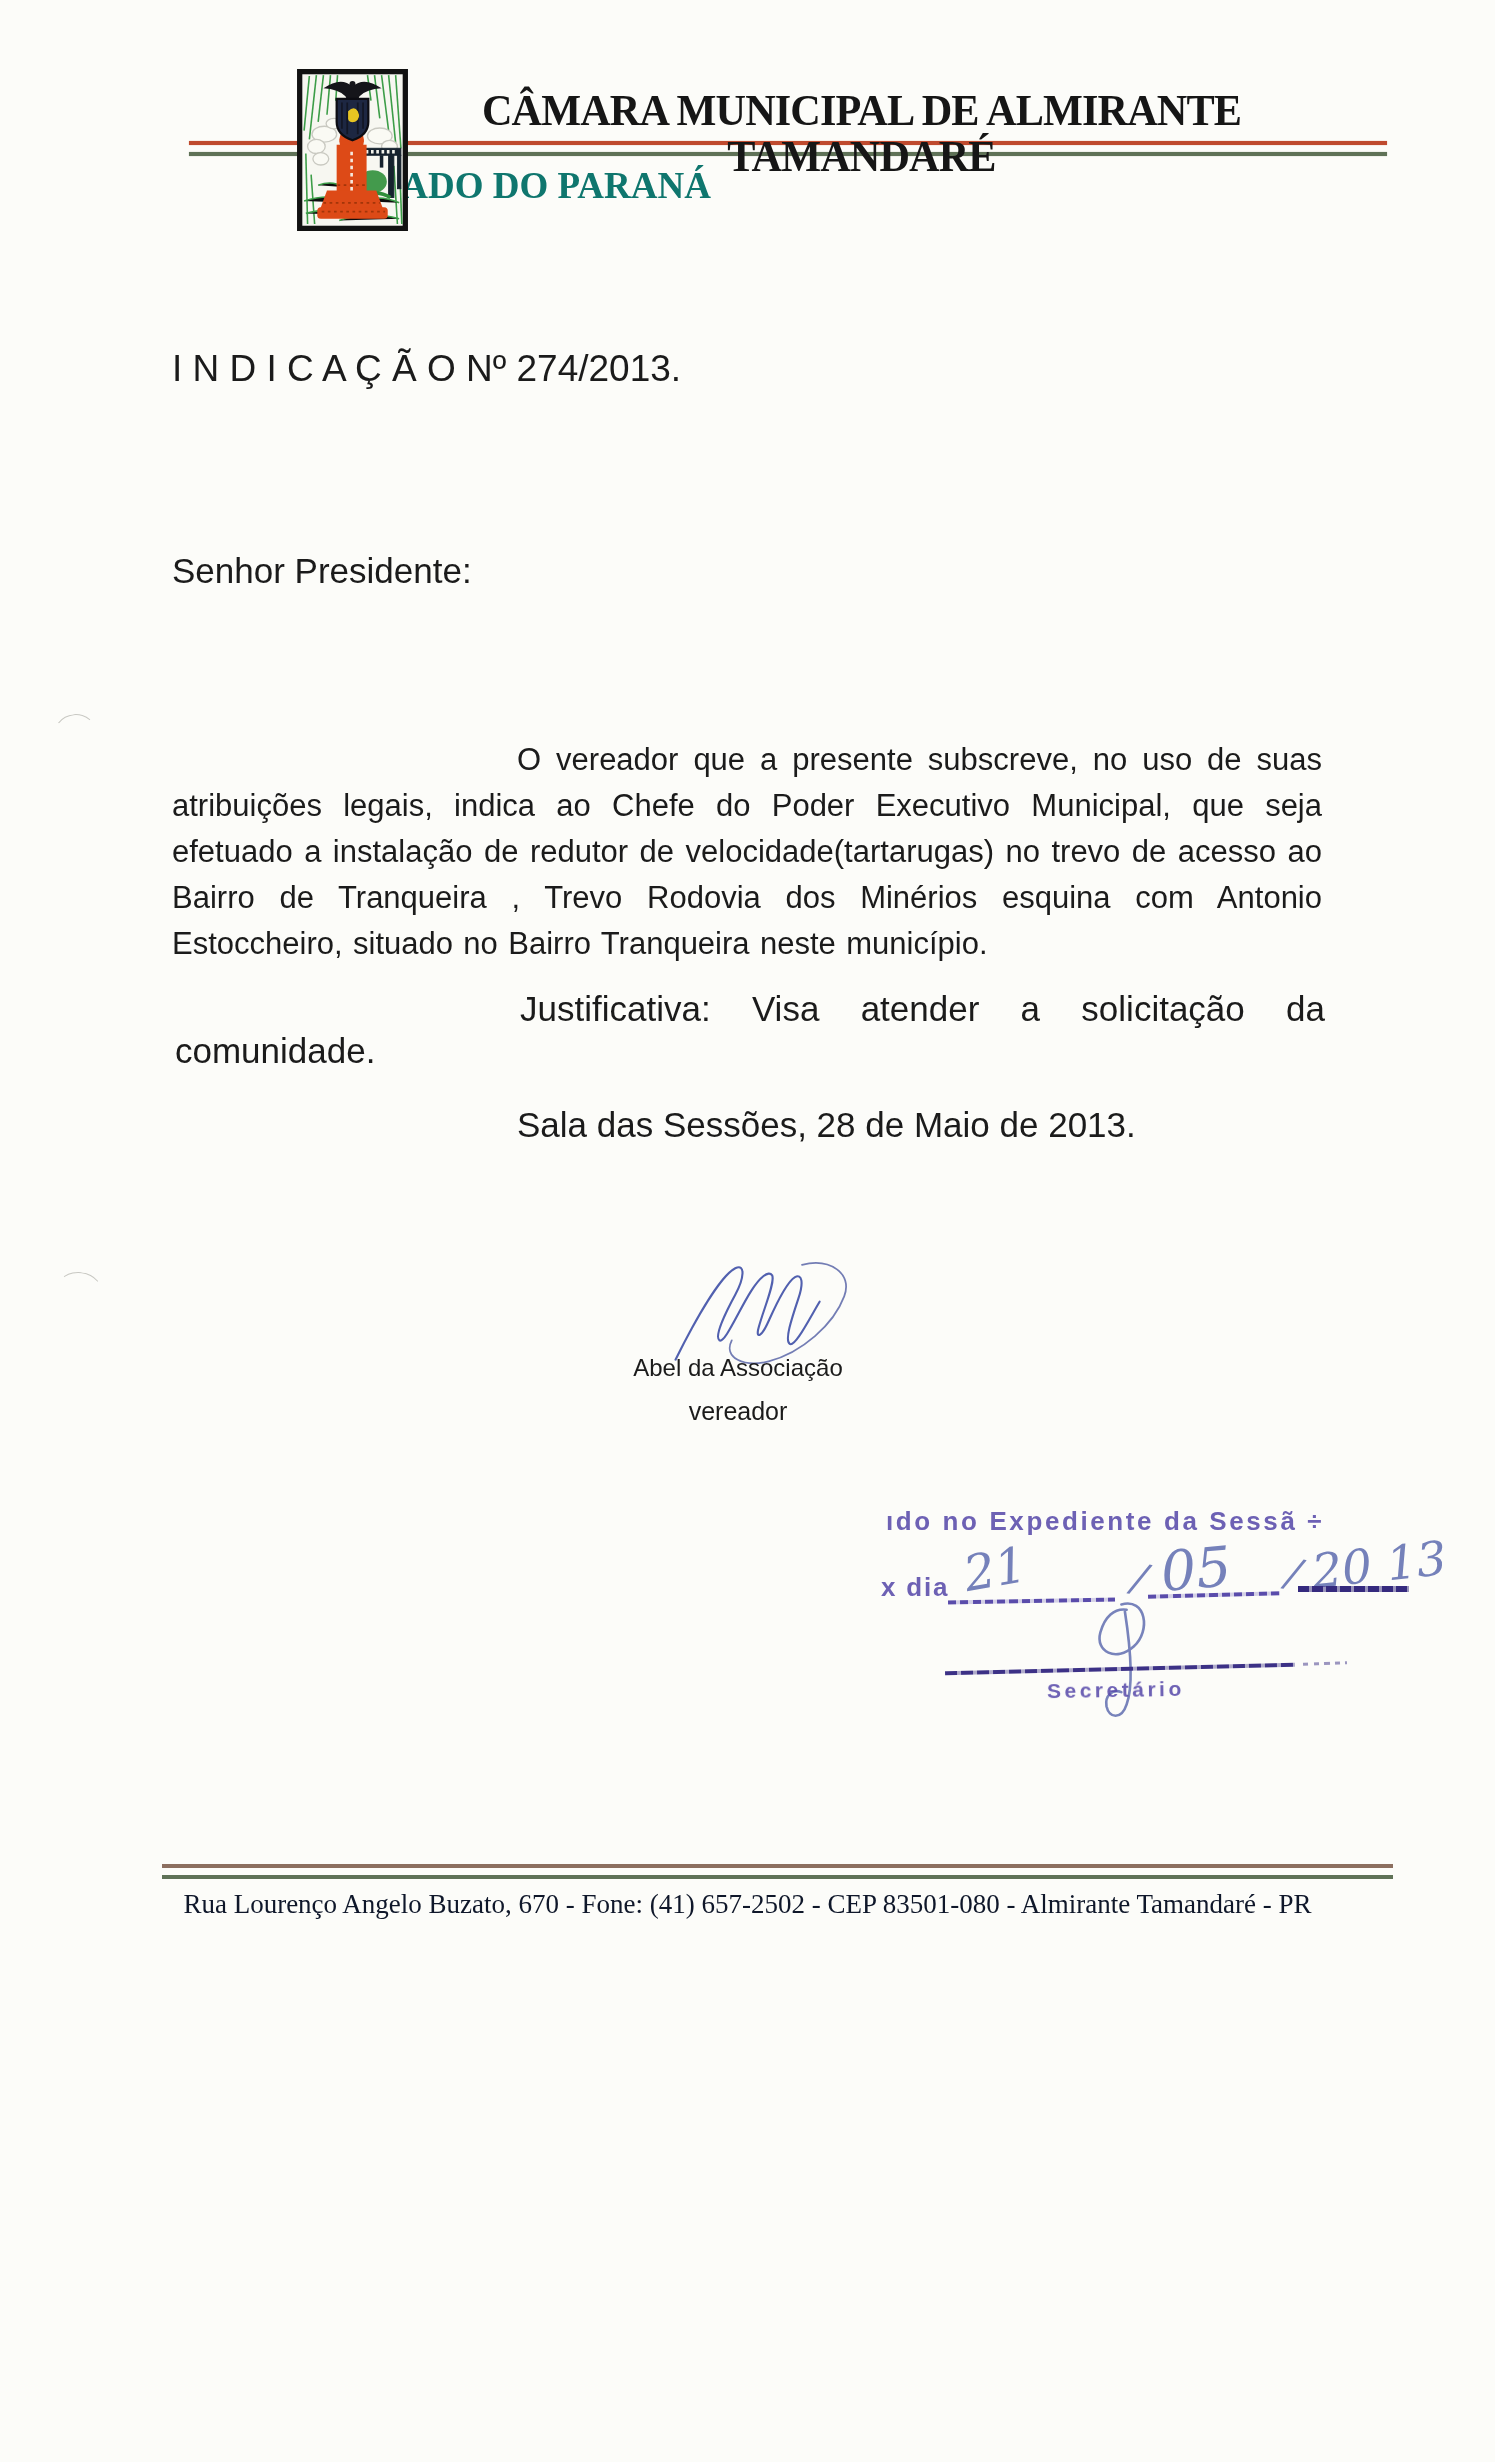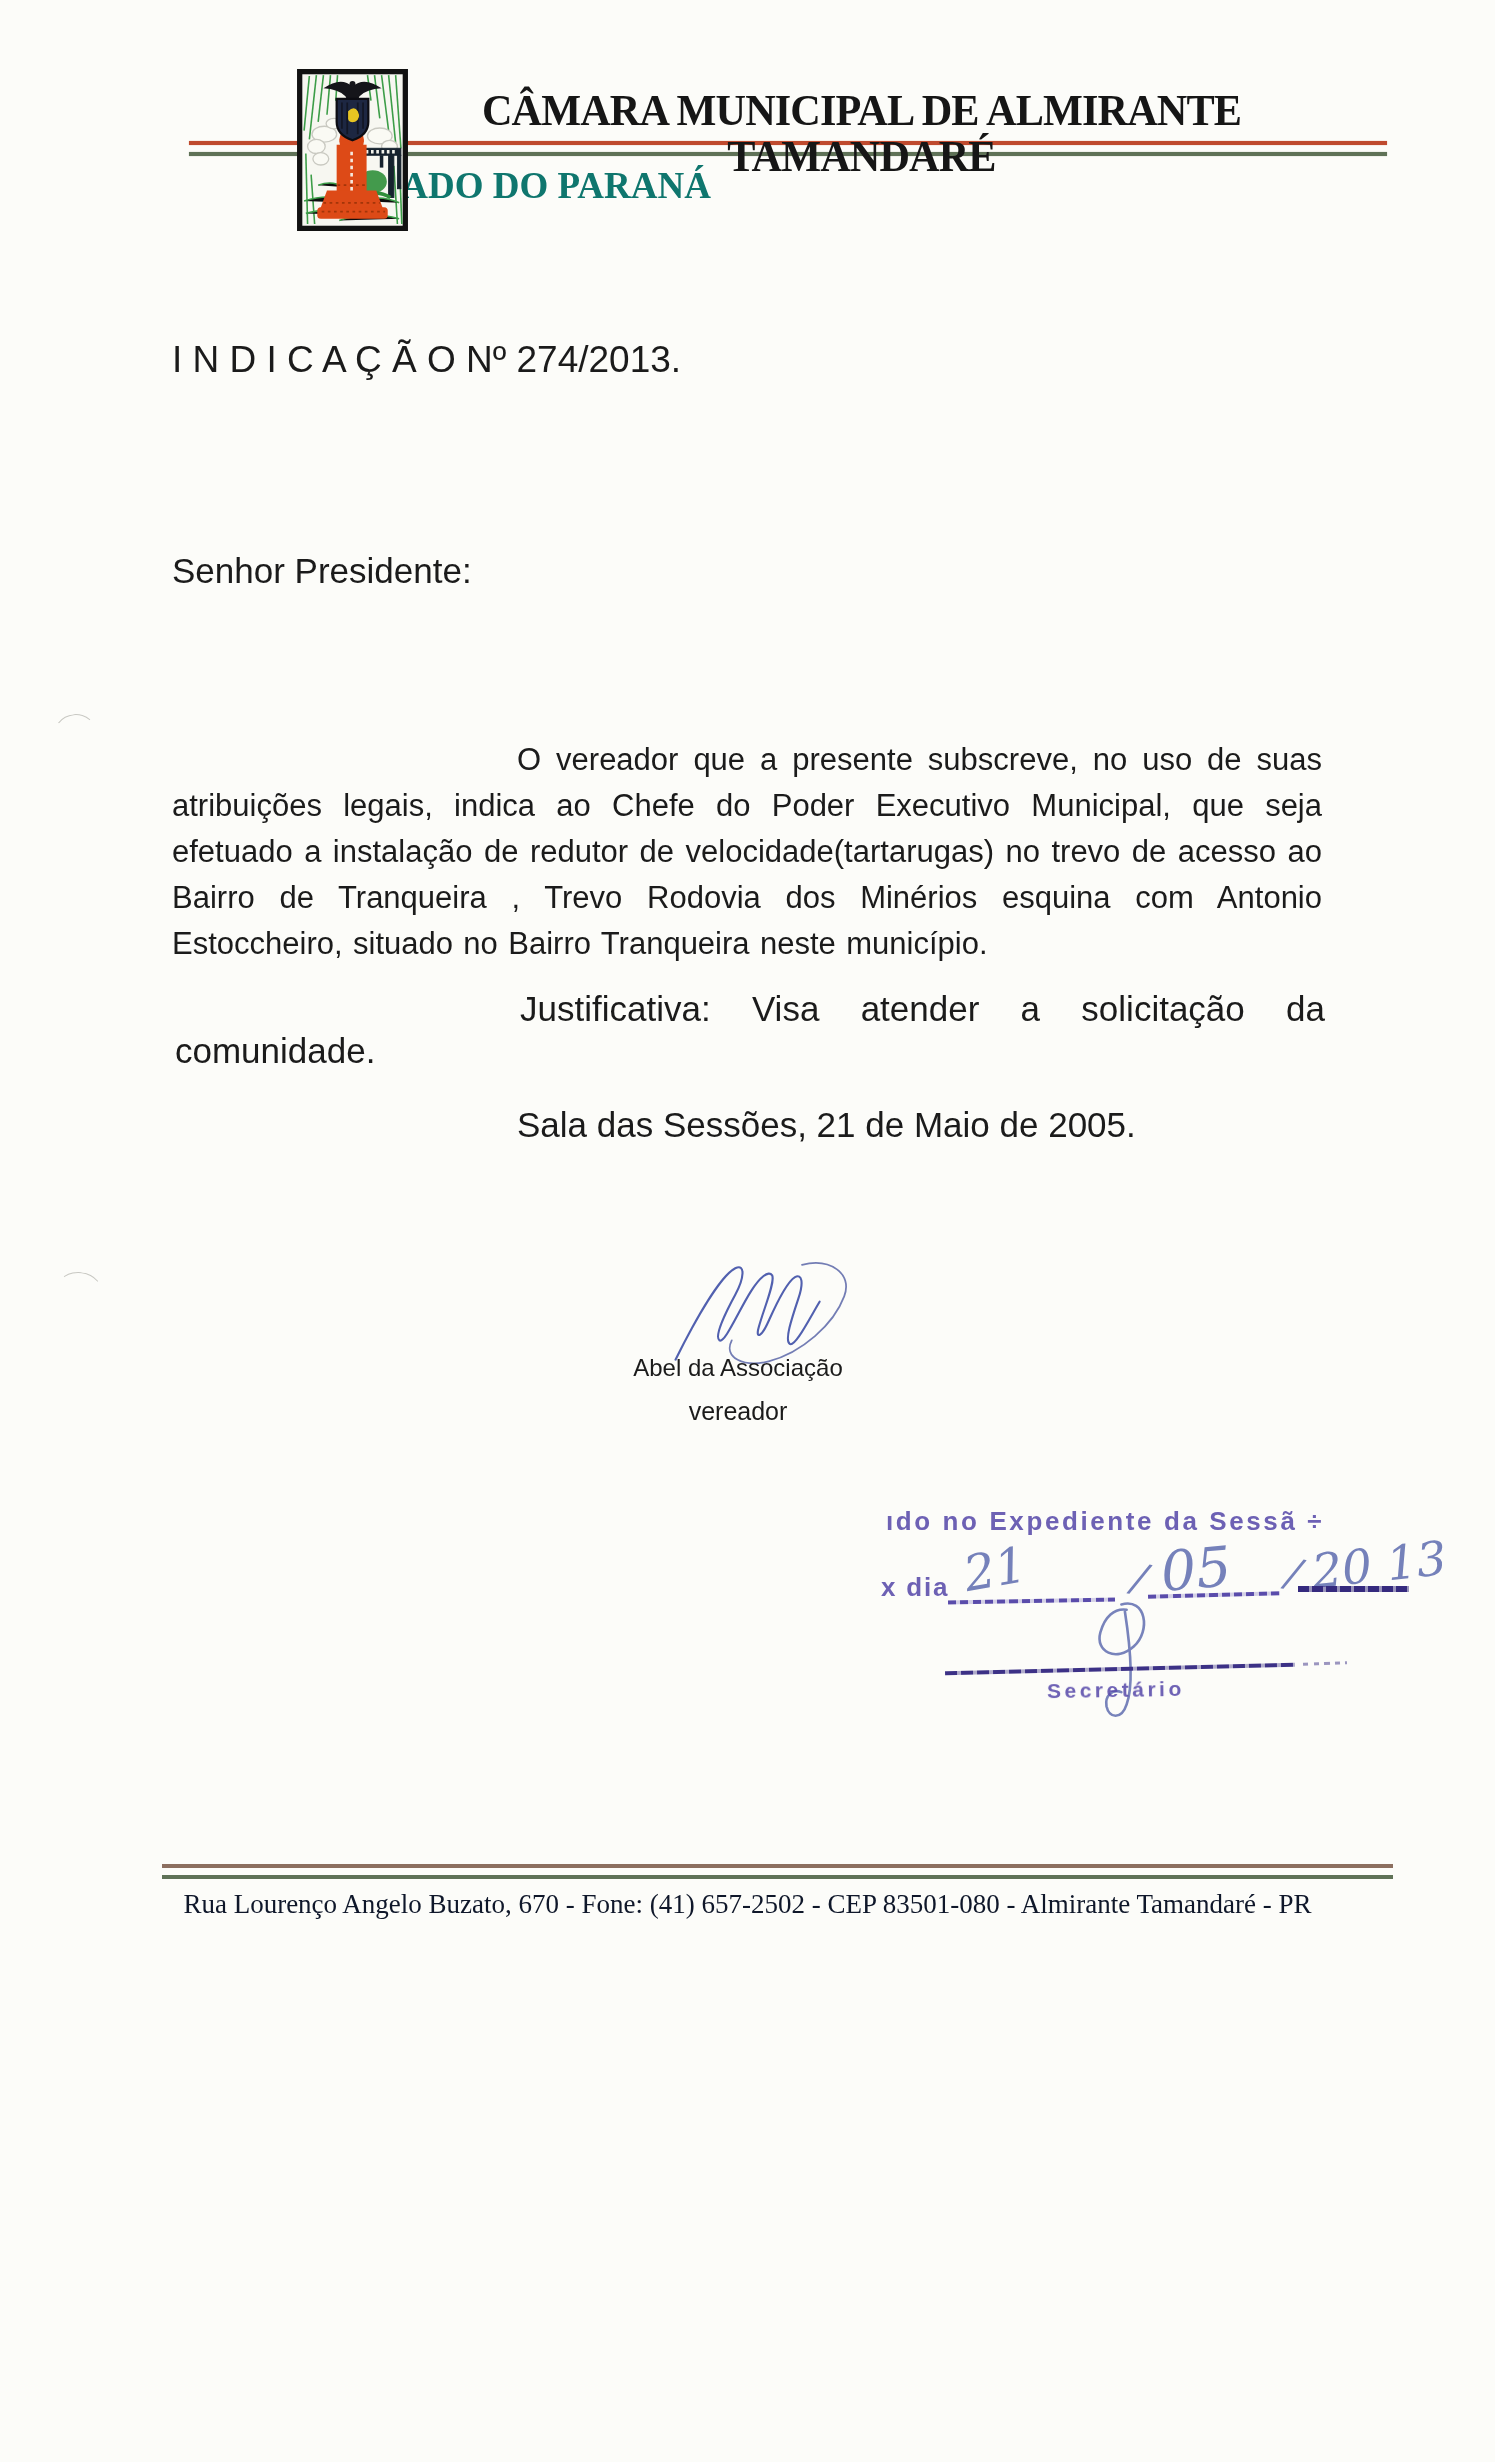--- a/index.html
+++ b/index.html
@@ -18,21 +18,21 @@
   .rule{position:absolute; left:189px; width:1198px;}
   .rule-red{top:141px; height:3.5px; background:#bf4a2e; box-shadow:0 0 0.9px #bf4a2e;}
   .rule-green{top:152px; height:3.5px; background:#5f7257; box-shadow:0 0 0.9px #5f7257;}
   .state-name{
     position:absolute; left:334px; top:164px; width:1055px;
     text-align:left; font-family:"Liberation Serif", serif;
     font-weight:bold; font-size:37px; color:#0f766e;
   }
   .coat{position:absolute; left:297px; top:69px; width:111px; height:162px;}
   
-  .doc-number{position:absolute; left:172px; top:339px; font-size:37px; white-space:nowrap;}
+  .doc-number{position:absolute; left:172px; top:348px; font-size:37px; white-space:nowrap;}
   .salutation{position:absolute; left:172px; top:551px; font-size:35px;}
   .body-par{
     position:absolute; left:172px; top:737px; width:1150px;
     font-size:31px; line-height:46px; text-align:justify; text-indent:345px;
     word-spacing:1.8px; margin:0;
   }
   .just-par{
     position:absolute; left:172px; top:985px; width:1150px;
     font-size:35px; line-height:42px; text-align:justify; text-indent:345px;
     margin:3px;
@@ -171,21 +171,21 @@
   </div>
 
   <div class="doc-number">I N D I C A Ç Ã O Nº 274/2013.</div>
 
   <div class="salutation">Senhor Presidente:</div>
 
   <p class="body-par">O vereador que a presente subscreve, no uso de suas atribuições legais, indica ao Chefe do Poder Executivo Municipal, que seja efetuado a instalação de redutor de velocidade(tartarugas) no trevo de acesso ao Bairro de Tranqueira , Trevo Rodovia dos Minérios esquina com Antonio Estoccheiro, situado no  Bairro Tranqueira neste município.</p>
 
   <p class="just-par">Justificativa: Visa atender a solicitação da comunidade.</p>
 
-  <div class="place-date">Sala das Sessões, 21 de Maio de 2005.</div>
+  <div class="place-date">Sala das Sessões, 28 de Maio de 2013.</div>
 
   <div class="sig-scribble">
     <svg viewBox="0 0 218 140" width="192" height="123" xmlns="http://www.w3.org/2000/svg" fill="none" stroke-linecap="round">
       <path d="M6,118 C30,70 58,22 74,14 C86,8 84,26 74,44 C62,66 50,92 56,96 C62,100 78,62 92,40 C102,24 112,16 116,22 C120,30 104,66 100,84 C98,94 104,92 112,74 C120,56 132,30 142,24 C150,20 152,30 146,48 C138,72 130,96 136,100 C142,104 158,72 170,52" stroke="#4253a8" stroke-width="2.4" opacity=".92"></path>
       <path d="M150,10 C182,2 208,20 198,46 C186,78 150,110 112,120 C84,127 60,116 70,96" stroke="#5a66a8" stroke-width="2" opacity=".85"></path>
     </svg>
   </div>
   <div class="signer-name">Abel da Associação</div>
   <div class="signer-role">vereador</div>
 

